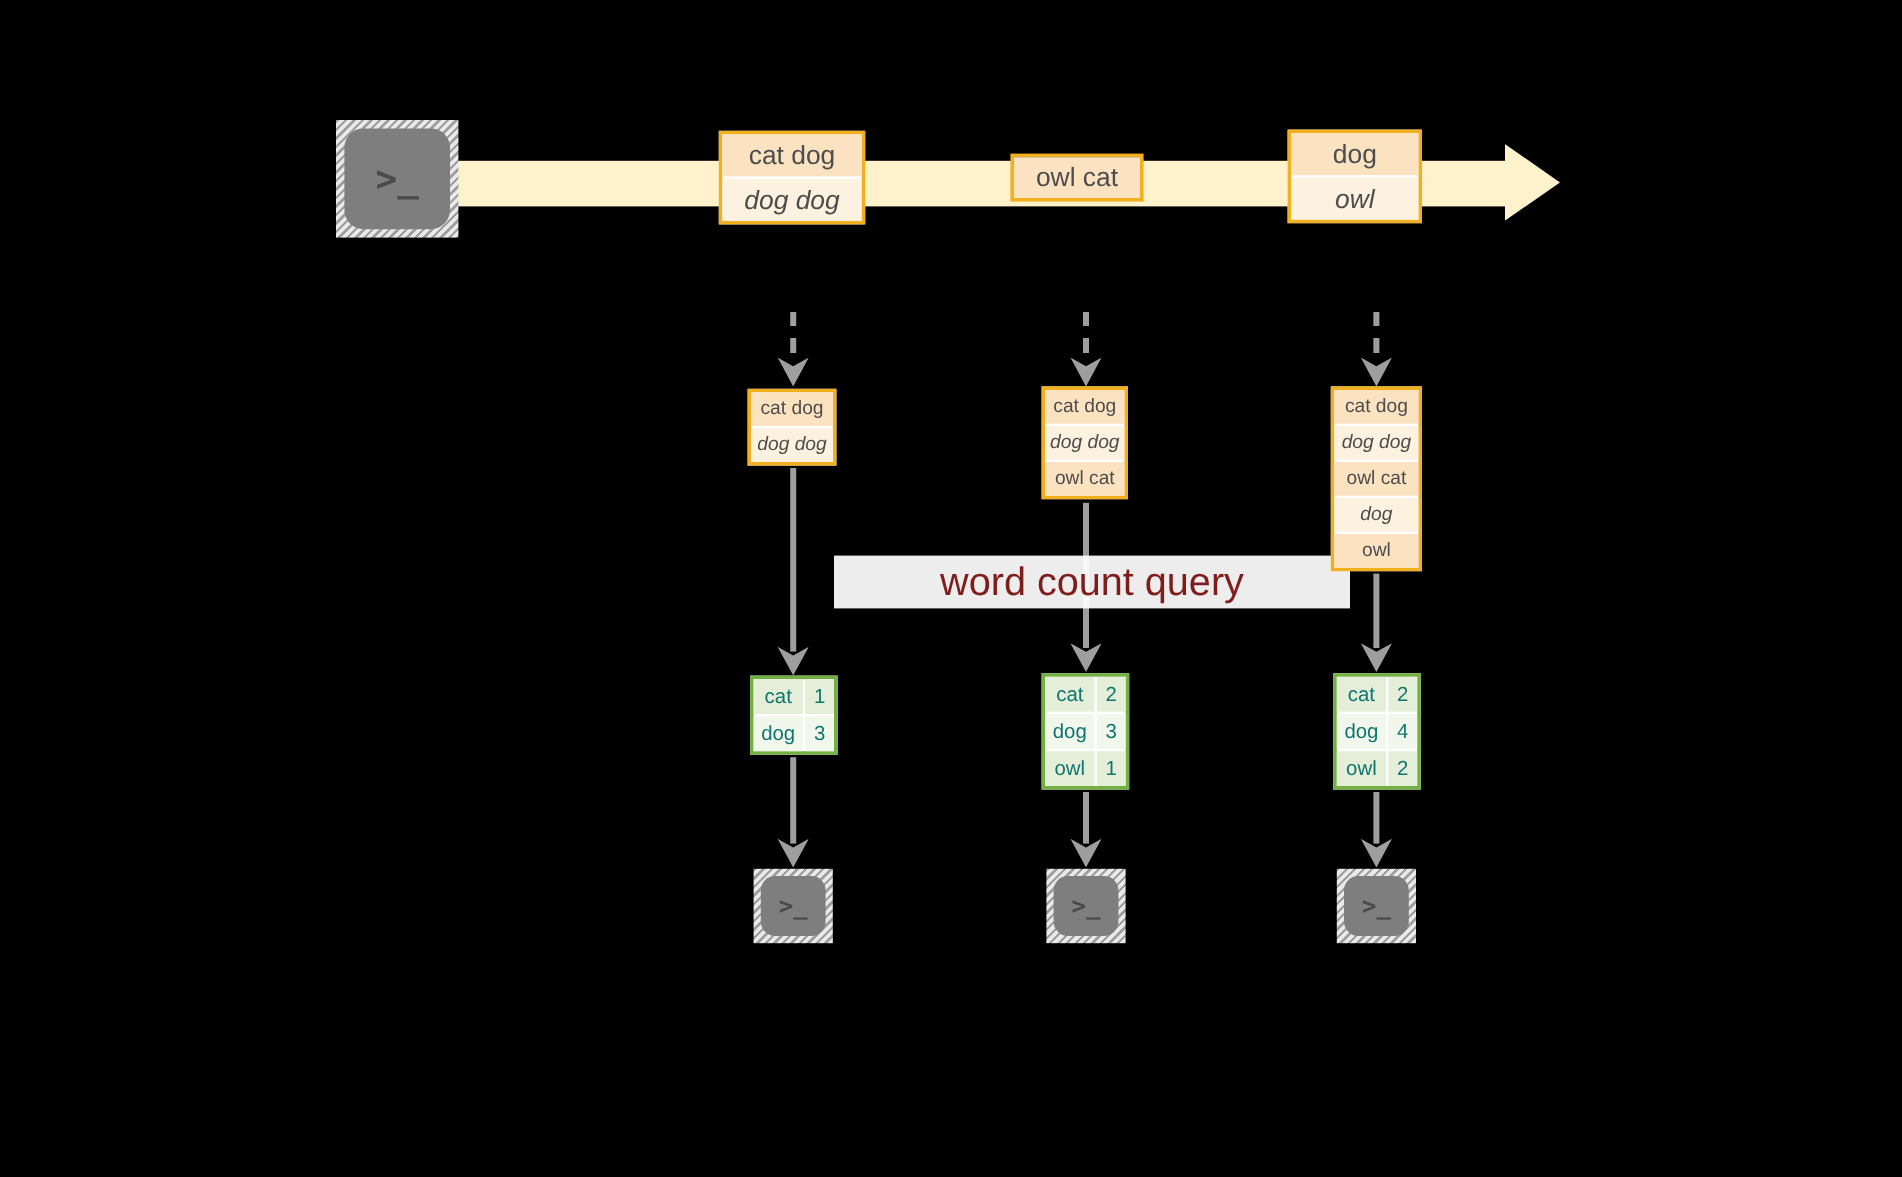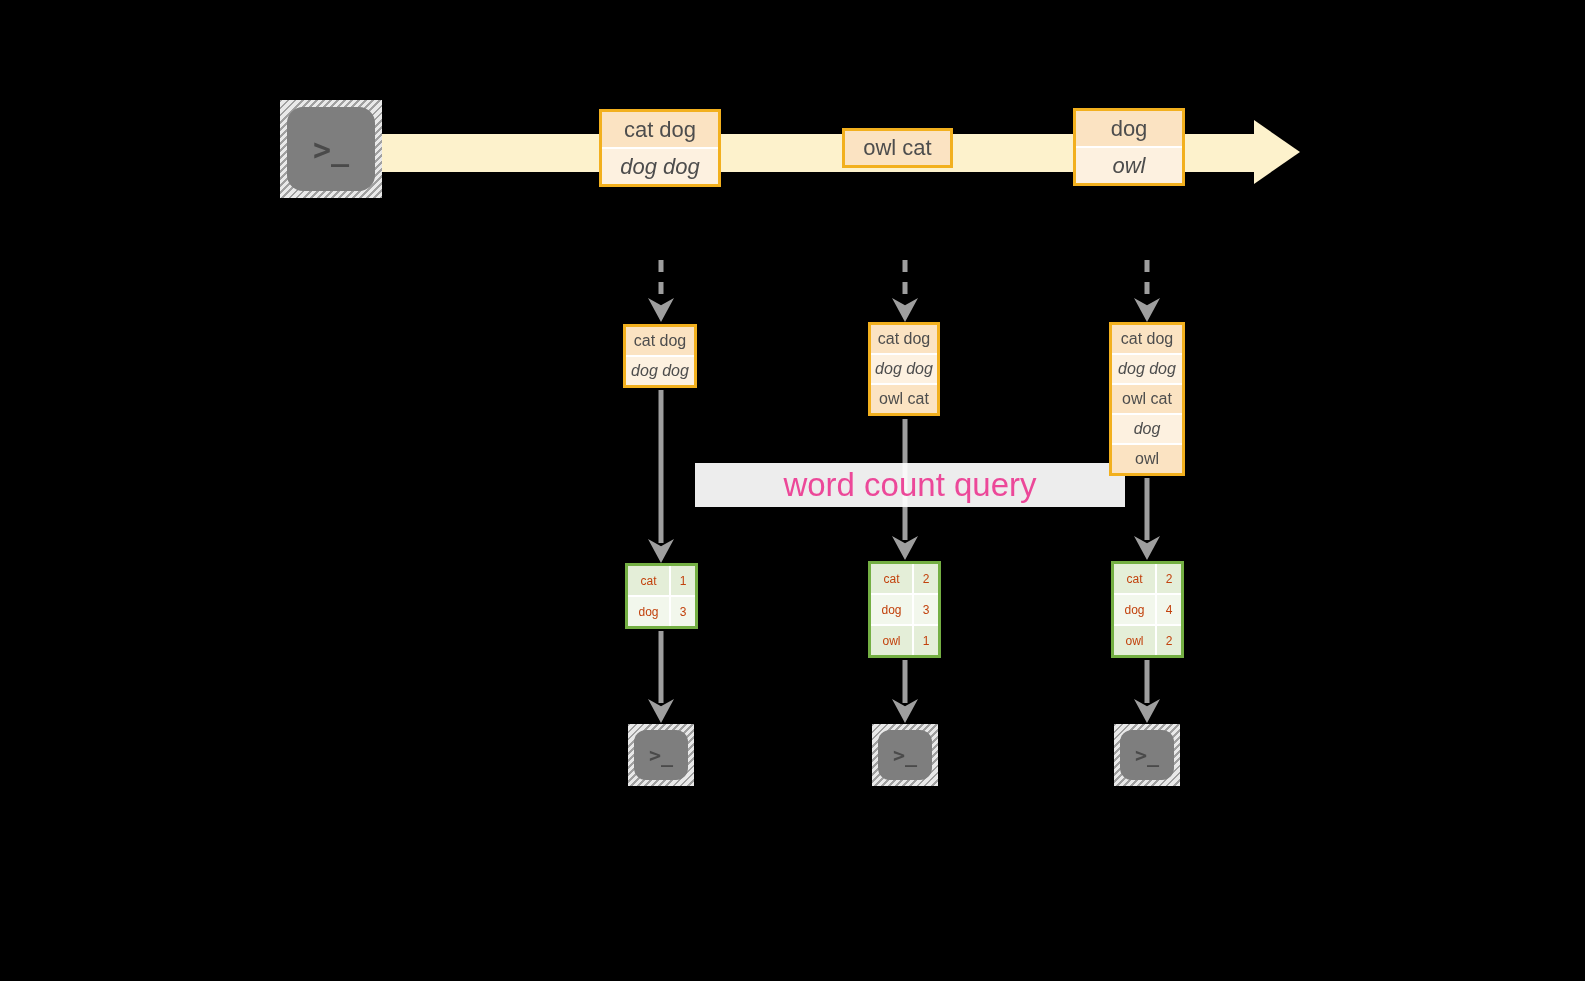--- a/index.html
+++ b/index.html
@@ -23,21 +23,21 @@
   .st1{left:623px;top:324px;width:68px;}
   .st2{left:868px;top:322px;width:66px;}
   .st3{left:1109px;top:322px;width:70px;}
   .cell-peach{background:#fbe3c2;}
   .cell-cream{background:#fdf1e0;font-style:italic;}
 
   
   .gtable{position:absolute;background:#fff;border:3px solid #74af43;display:grid;
           grid-template-columns:41px 24px;gap:2px;z-index:3;}
   .gtable .cell{display:flex;align-items:center;justify-content:center;height:29px;
-                font-size:12px;color:#c2410c;}
+                font-size:17px;color:#0f766e;}
   .gt1{left:625px;top:563px;}
   .gt2{left:868px;top:561px;}
   .gt3{left:1111px;top:561px;}
   .row-green{background:#e4eed8;}
   .row-pale{background:#f2f7ec;}
 
   
   .varr{position:absolute;width:26px;z-index:1;}
   .varr .shaft{position:absolute;left:50%;top:0;bottom:20px;width:5px;transform:translateX(-50%);background:#9e9e9e;}
   .varr.dashed .shaft{background:repeating-linear-gradient(to bottom,#9e9e9e 0 12px,transparent 12px 22px);}
@@ -49,21 +49,21 @@
   .sa1{left:648px;top:390px;height:173px;}
   .sa2{left:892px;top:419px;height:141px;}
   .sa3{left:1134px;top:478px;height:82px;}
   .ba1{left:648px;top:631px;height:92px;}
   .ba2{left:892px;top:660px;height:63px;}
   .ba3{left:1134px;top:660px;height:63px;}
 
   
   .qlabel{position:absolute;left:695px;top:463px;width:430px;height:44px;
           background:rgba(255,255,255,0.93);z-index:2;display:flex;align-items:center;
-          justify-content:center;font-size:33px;color:#ec4899;white-space:nowrap;}
+          justify-content:center;font-size:33px;color:#7f1d1d;white-space:nowrap;}
 
   
   .term{position:absolute;z-index:3;
         background:repeating-linear-gradient(135deg,#a0a0a0 0 2px,#e9e9e9 2px 5px);}
   .term .inner{position:absolute;inset:7px;background:#7e7e7e;border-radius:16px;
                display:flex;align-items:center;justify-content:center;
                font-family:"DejaVu Sans Mono","Liberation Mono",monospace;font-weight:bold;color:#4a4a4a;}
   .term-src{left:280px;top:100px;width:102px;height:98px;}
   .term-src .inner{font-size:30px;}
   .term-out{width:66px;height:62px;top:724px;}

